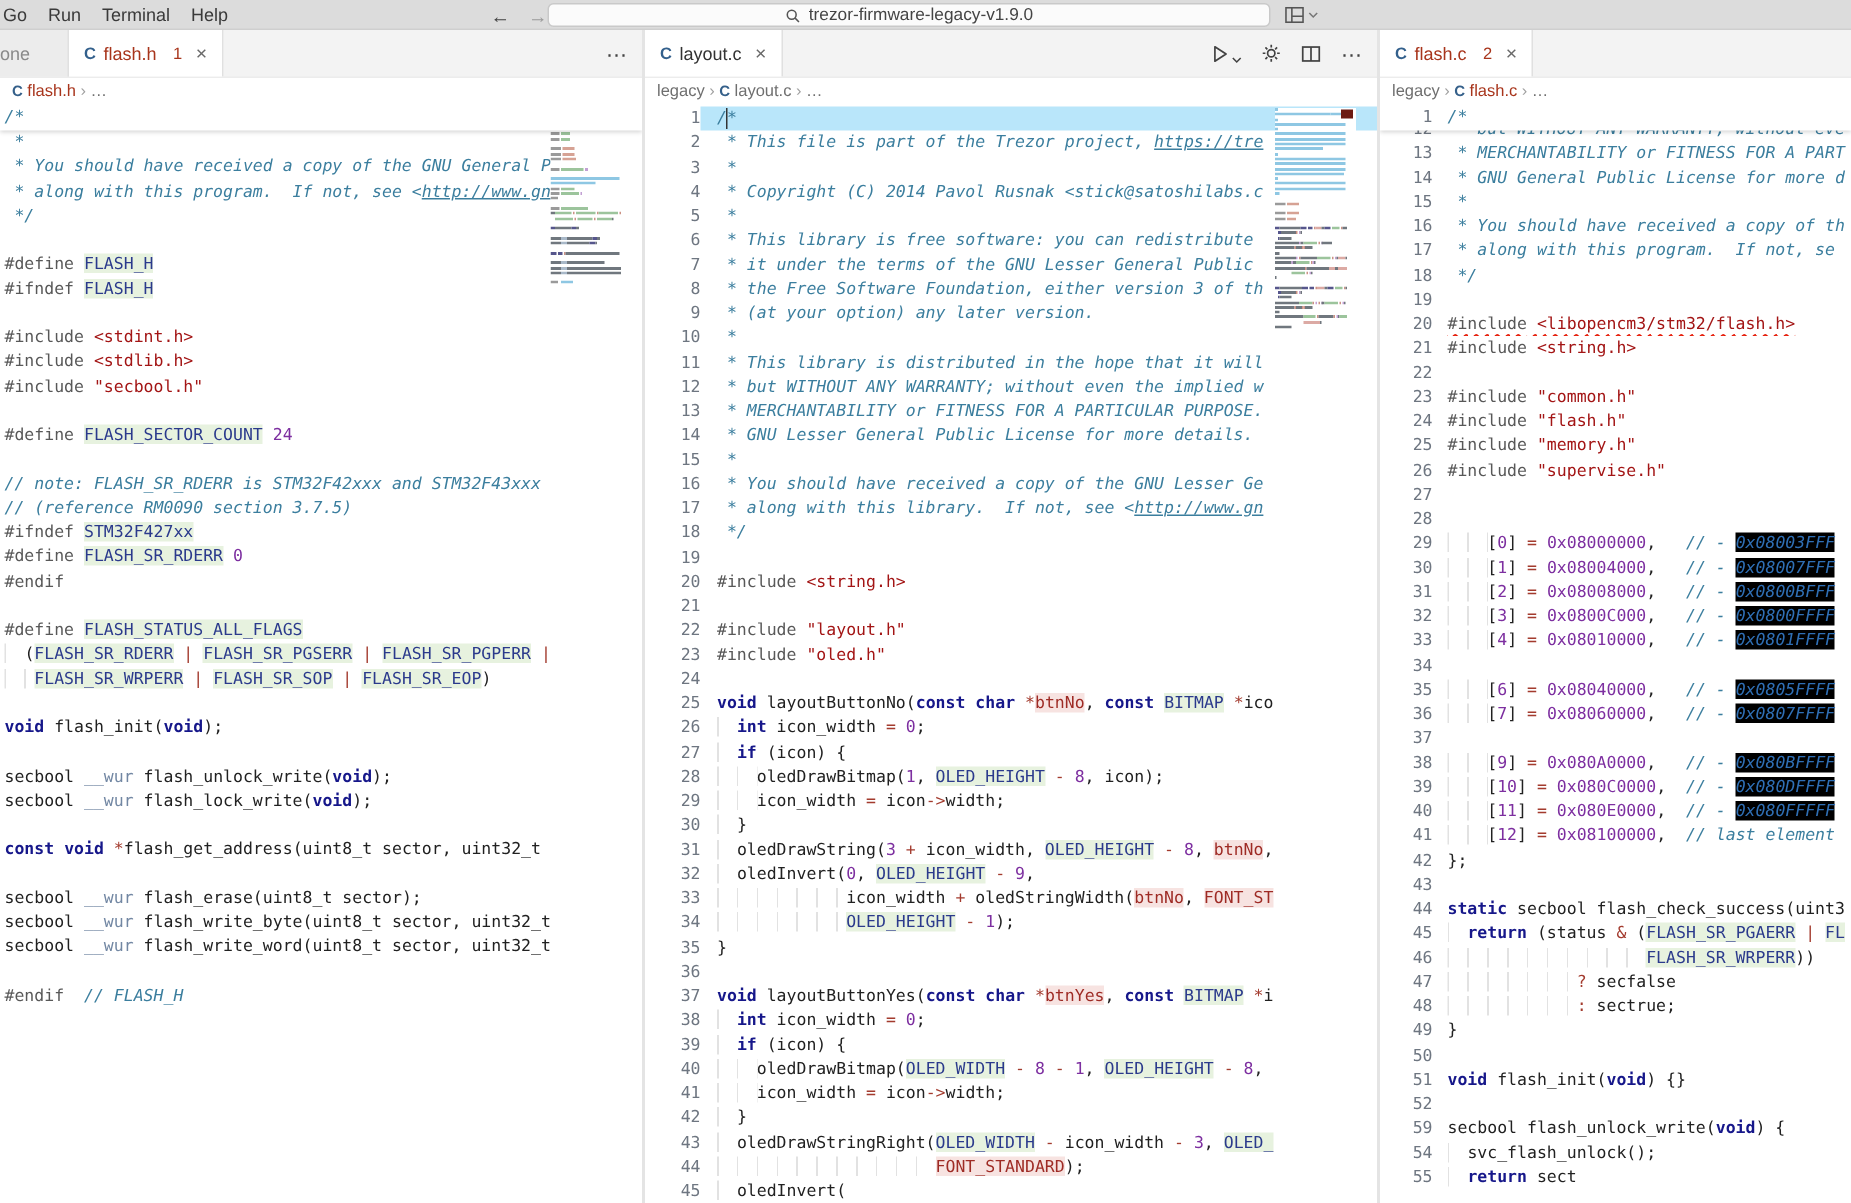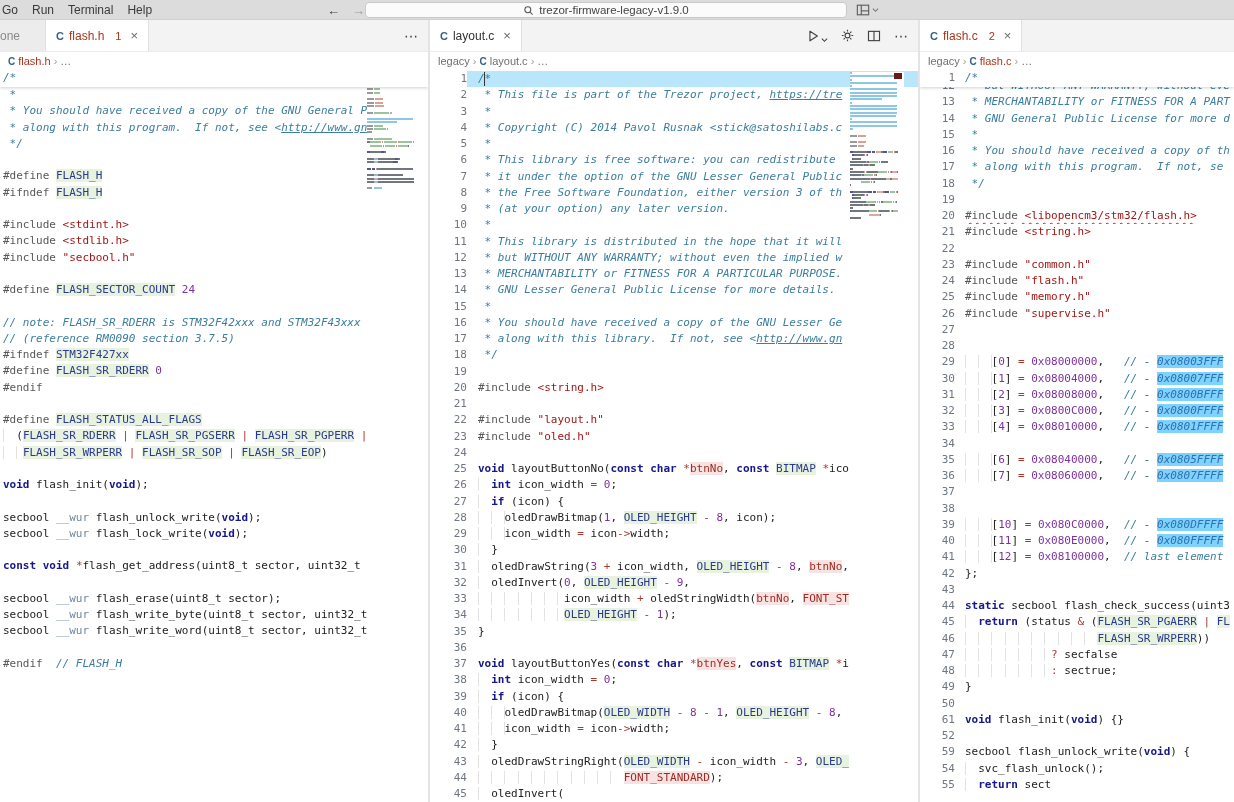--- a/index.html
+++ b/index.html
@@ -59,21 +59,21 @@
   .caret { position:absolute; left:calc(var(--cp) + 6px); top:1px; width:1px; height:14px; background:#333; }
   .sq { text-decoration:underline wavy #e51400 1px; text-underline-offset:2.5px; text-decoration-skip-ink:none; }
   .ind { background:repeating-linear-gradient(to right,#e2e2e2 0,#e2e2e2 1px,transparent 1px,transparent 2ch); }
 
   .sticky { position:absolute; top:0; left:0; right:0; height:17px; background:#fff; z-index:3;
             box-shadow:0 1px 3px rgba(0,0,0,0.18); display:flex; white-space:pre; }
 
   
   .tk-cm  { color:#3b7e9e; font-style:italic; }
   .tk-cml { color:#3b7e9e; font-style:italic; text-decoration:underline; }
-  .tk-chx { color:#2f6fb5; font-style:italic; background:#7dd3fc; }
+  .tk-chx { color:#2f6fb5; font-style:italic; background:#000000; }
   .tk-pre { color:#585858; }
   .tk-inc { color:#a31515; }
   .tk-num { color:#7d2fa0; }
   .tk-kw  { color:#16178a; font-weight:bold; }
   .tk-wur { color:#7287a3; }
   .tk-mac { color:#2b3a8c; background:#e7f2df; }
   .tk-mred{ color:#9e2b25; background:#f7e3e1; }
   .tk-op  { color:#a33b2e; }
 
   
@@ -395,21 +395,21 @@
         <span class="crumb">…</span>
       </div>
     <div class="editor">
         <div class="lines">
           <div class="row hl"><span class="ln">1</span><span class="code"><span class="tk-cm">/*</span><span class="caret"></span></span></div>
           <div class="row"><span class="ln">2</span><span class="code"><span class="tk-cm"> * This file is part of the Trezor project, </span><span class="tk-cml">https://tre</span></span></div>
           <div class="row"><span class="ln">3</span><span class="code"><span class="tk-cm"> *</span></span></div>
           <div class="row"><span class="ln">4</span><span class="code"><span class="tk-cm"> * Copyright (C) 2014 Pavol Rusnak &lt;stick@satoshilabs.c</span></span></div>
           <div class="row"><span class="ln">5</span><span class="code"><span class="tk-cm"> *</span></span></div>
           <div class="row"><span class="ln">6</span><span class="code"><span class="tk-cm"> * This library is free software: you can redistribute </span></span></div>
-          <div class="row"><span class="ln">7</span><span class="code"><span class="tk-cm"> * it under the option of the GNU Lesser General Public </span></span></div>
+          <div class="row"><span class="ln">7</span><span class="code"><span class="tk-cm"> * it under the terms of the GNU Lesser General Public </span></span></div>
           <div class="row"><span class="ln">8</span><span class="code"><span class="tk-cm"> * the Free Software Foundation, either version 3 of th</span></span></div>
           <div class="row"><span class="ln">9</span><span class="code"><span class="tk-cm"> * (at your option) any later version.</span></span></div>
           <div class="row"><span class="ln">10</span><span class="code"><span class="tk-cm"> *</span></span></div>
           <div class="row"><span class="ln">11</span><span class="code"><span class="tk-cm"> * This library is distributed in the hope that it will</span></span></div>
           <div class="row"><span class="ln">12</span><span class="code"><span class="tk-cm"> * but WITHOUT ANY WARRANTY; without even the implied w</span></span></div>
           <div class="row"><span class="ln">13</span><span class="code"><span class="tk-cm"> * MERCHANTABILITY or FITNESS FOR A PARTICULAR PURPOSE.</span></span></div>
           <div class="row"><span class="ln">14</span><span class="code"><span class="tk-cm"> * GNU Lesser General Public License for more details.</span></span></div>
           <div class="row"><span class="ln">15</span><span class="code"><span class="tk-cm"> *</span></span></div>
           <div class="row"><span class="ln">16</span><span class="code"><span class="tk-cm"> * You should have received a copy of the GNU Lesser Ge</span></span></div>
           <div class="row"><span class="ln">17</span><span class="code"><span class="tk-cm"> * along with this library.  If not, see &lt;</span><span class="tk-cml">http://www.gn</span></span></div>
@@ -741,34 +741,34 @@
           <div class="row"><span class="ln">28</span></div>
           <div class="row"><span class="ln">29</span><span class="code"><span class="ind">    </span>[<span class="tk-num">0</span>] <span class="tk-op">=</span> <span class="tk-num">0x08000000</span>,   <span class="tk-cm">// - </span><span class="tk-chx">0x08003FFF</span></span></div>
           <div class="row"><span class="ln">30</span><span class="code"><span class="ind">    </span>[<span class="tk-num">1</span>] <span class="tk-op">=</span> <span class="tk-num">0x08004000</span>,   <span class="tk-cm">// - </span><span class="tk-chx">0x08007FFF</span></span></div>
           <div class="row"><span class="ln">31</span><span class="code"><span class="ind">    </span>[<span class="tk-num">2</span>] <span class="tk-op">=</span> <span class="tk-num">0x08008000</span>,   <span class="tk-cm">// - </span><span class="tk-chx">0x0800BFFF</span></span></div>
           <div class="row"><span class="ln">32</span><span class="code"><span class="ind">    </span>[<span class="tk-num">3</span>] <span class="tk-op">=</span> <span class="tk-num">0x0800C000</span>,   <span class="tk-cm">// - </span><span class="tk-chx">0x0800FFFF</span></span></div>
           <div class="row"><span class="ln">33</span><span class="code"><span class="ind">    </span>[<span class="tk-num">4</span>] <span class="tk-op">=</span> <span class="tk-num">0x08010000</span>,   <span class="tk-cm">// - </span><span class="tk-chx">0x0801FFFF</span></span></div>
           <div class="row"><span class="ln">34</span></div>
           <div class="row"><span class="ln">35</span><span class="code"><span class="ind">    </span>[<span class="tk-num">6</span>] <span class="tk-op">=</span> <span class="tk-num">0x08040000</span>,   <span class="tk-cm">// - </span><span class="tk-chx">0x0805FFFF</span></span></div>
           <div class="row"><span class="ln">36</span><span class="code"><span class="ind">    </span>[<span class="tk-num">7</span>] <span class="tk-op">=</span> <span class="tk-num">0x08060000</span>,   <span class="tk-cm">// - </span><span class="tk-chx">0x0807FFFF</span></span></div>
           <div class="row"><span class="ln">37</span></div>
-          <div class="row"><span class="ln">38</span></div>
+          <div class="row"><span class="ln">38</span><span class="code"><span class="ind">    </span>[<span class="tk-num">9</span>] <span class="tk-op">=</span> <span class="tk-num">0x080A0000</span>,   <span class="tk-cm">// - </span><span class="tk-chx">0x080BFFFF</span></span></div>
           <div class="row"><span class="ln">39</span><span class="code"><span class="ind">    </span>[<span class="tk-num">10</span>] <span class="tk-op">=</span> <span class="tk-num">0x080C0000</span>,  <span class="tk-cm">// - </span><span class="tk-chx">0x080DFFFF</span></span></div>
           <div class="row"><span class="ln">40</span><span class="code"><span class="ind">    </span>[<span class="tk-num">11</span>] <span class="tk-op">=</span> <span class="tk-num">0x080E0000</span>,  <span class="tk-cm">// - </span><span class="tk-chx">0x080FFFFF</span></span></div>
           <div class="row"><span class="ln">41</span><span class="code"><span class="ind">    </span>[<span class="tk-num">12</span>] <span class="tk-op">=</span> <span class="tk-num">0x08100000</span>,  <span class="tk-cm">// last element</span></span></div>
           <div class="row"><span class="ln">42</span><span class="code">};</span></div>
           <div class="row"><span class="ln">43</span><span class="code"></span></div>
           <div class="row"><span class="ln">44</span><span class="code"><span class="tk-kw">static</span> secbool flash_check_success(uint3</span></div>
           <div class="row"><span class="ln">45</span><span class="code"><span class="ind">  </span><span class="tk-kw">return</span> (status <span class="tk-op">&amp;</span> (<span class="tk-mac">FLASH_SR_PGAERR</span> <span class="tk-op">|</span> <span class="tk-mac">FL</span></span></div>
           <div class="row"><span class="ln">46</span><span class="code"><span class="ind">                    </span><span class="tk-mac">FLASH_SR_WRPERR</span>))</span></div>
           <div class="row"><span class="ln">47</span><span class="code"><span class="ind">             </span><span class="tk-op">?</span> secfalse</span></div>
           <div class="row"><span class="ln">48</span><span class="code"><span class="ind">             </span><span class="tk-op">:</span> sectrue;</span></div>
           <div class="row"><span class="ln">49</span><span class="code">}</span></div>
           <div class="row"><span class="ln">50</span><span class="code"></span></div>
-          <div class="row"><span class="ln">61</span><span class="code"><span class="tk-kw">void</span> flash_init(<span class="tk-kw">void</span>) {}</span></div>
+          <div class="row"><span class="ln">51</span><span class="code"><span class="tk-kw">void</span> flash_init(<span class="tk-kw">void</span>) {}</span></div>
           <div class="row"><span class="ln">52</span><span class="code"></span></div>
           <div class="row"><span class="ln">59</span><span class="code">secbool flash_unlock_write(<span class="tk-kw">void</span>) {</span></div>
           <div class="row"><span class="ln">54</span><span class="code"><span class="ind">  </span>svc_flash_unlock();</span></div>
           <div class="row"><span class="ln">55</span><span class="code"><span class="ind">  </span><span class="tk-kw">return</span> sect</span></div>
         </div>
         <div class="sticky"><span class="ln">1</span><span class="code"><span class="tk-cm">/*</span></span></div>
       </div>
   </section>
 </div>
 

